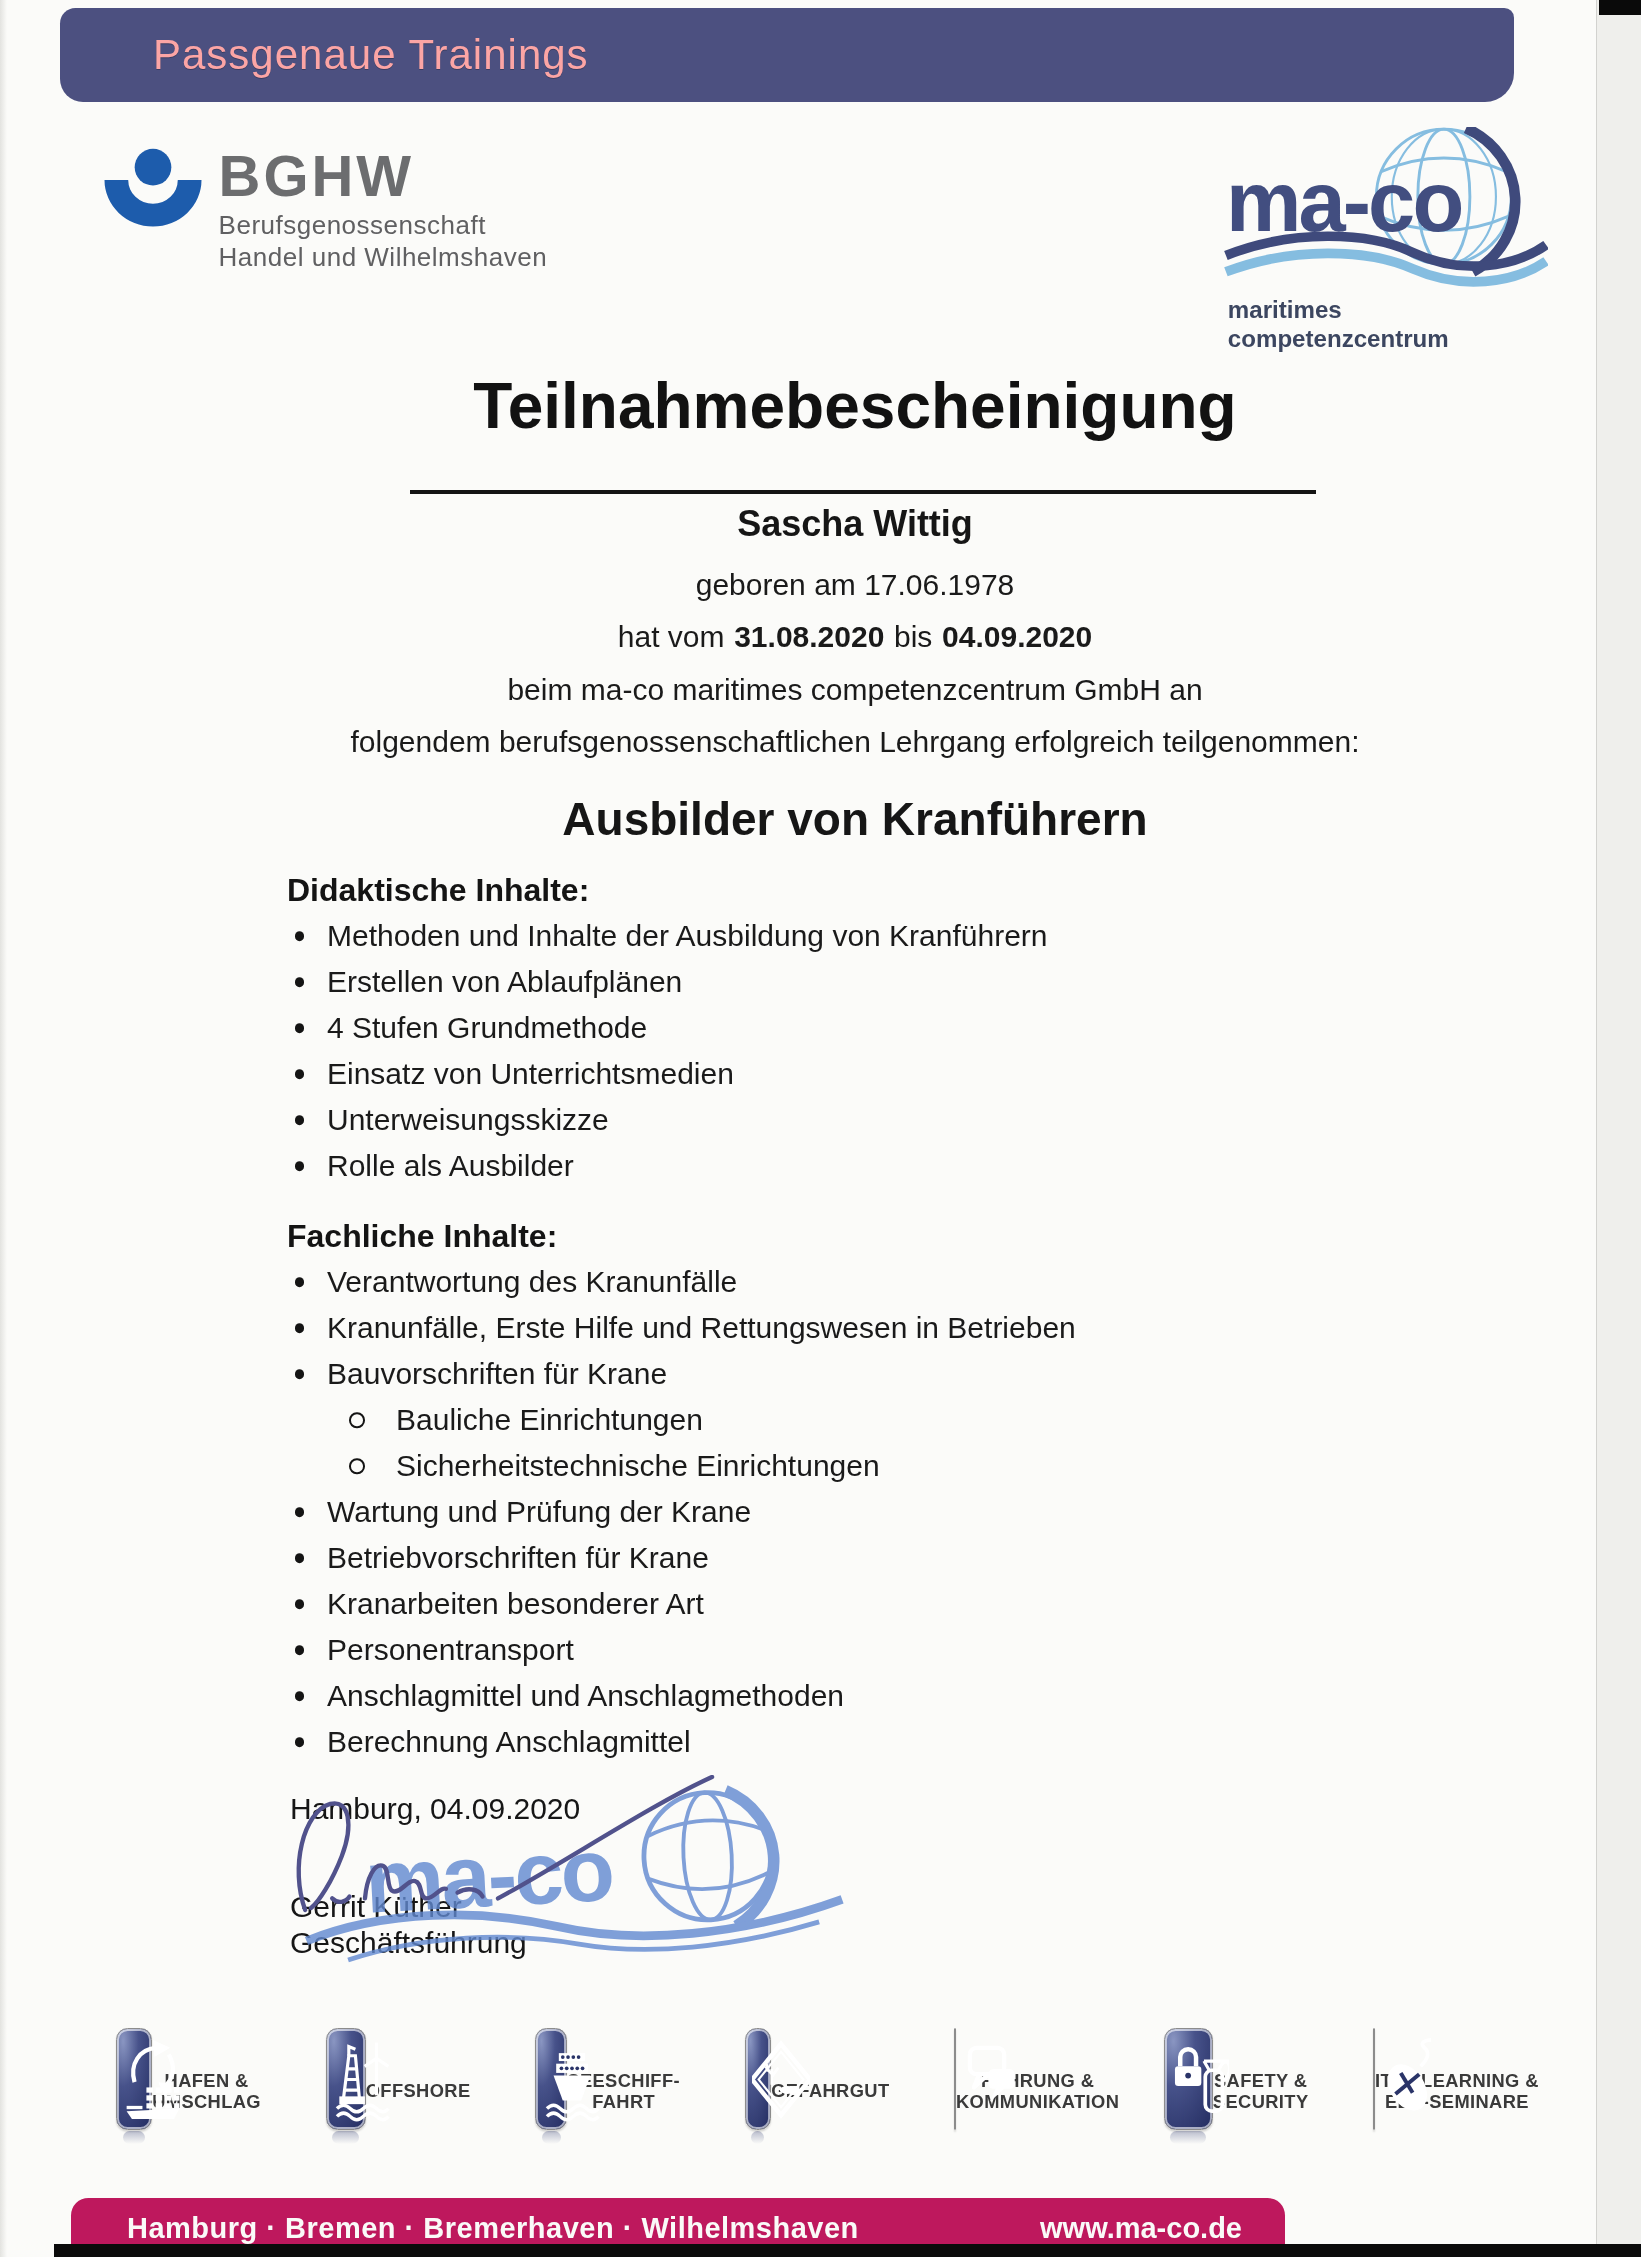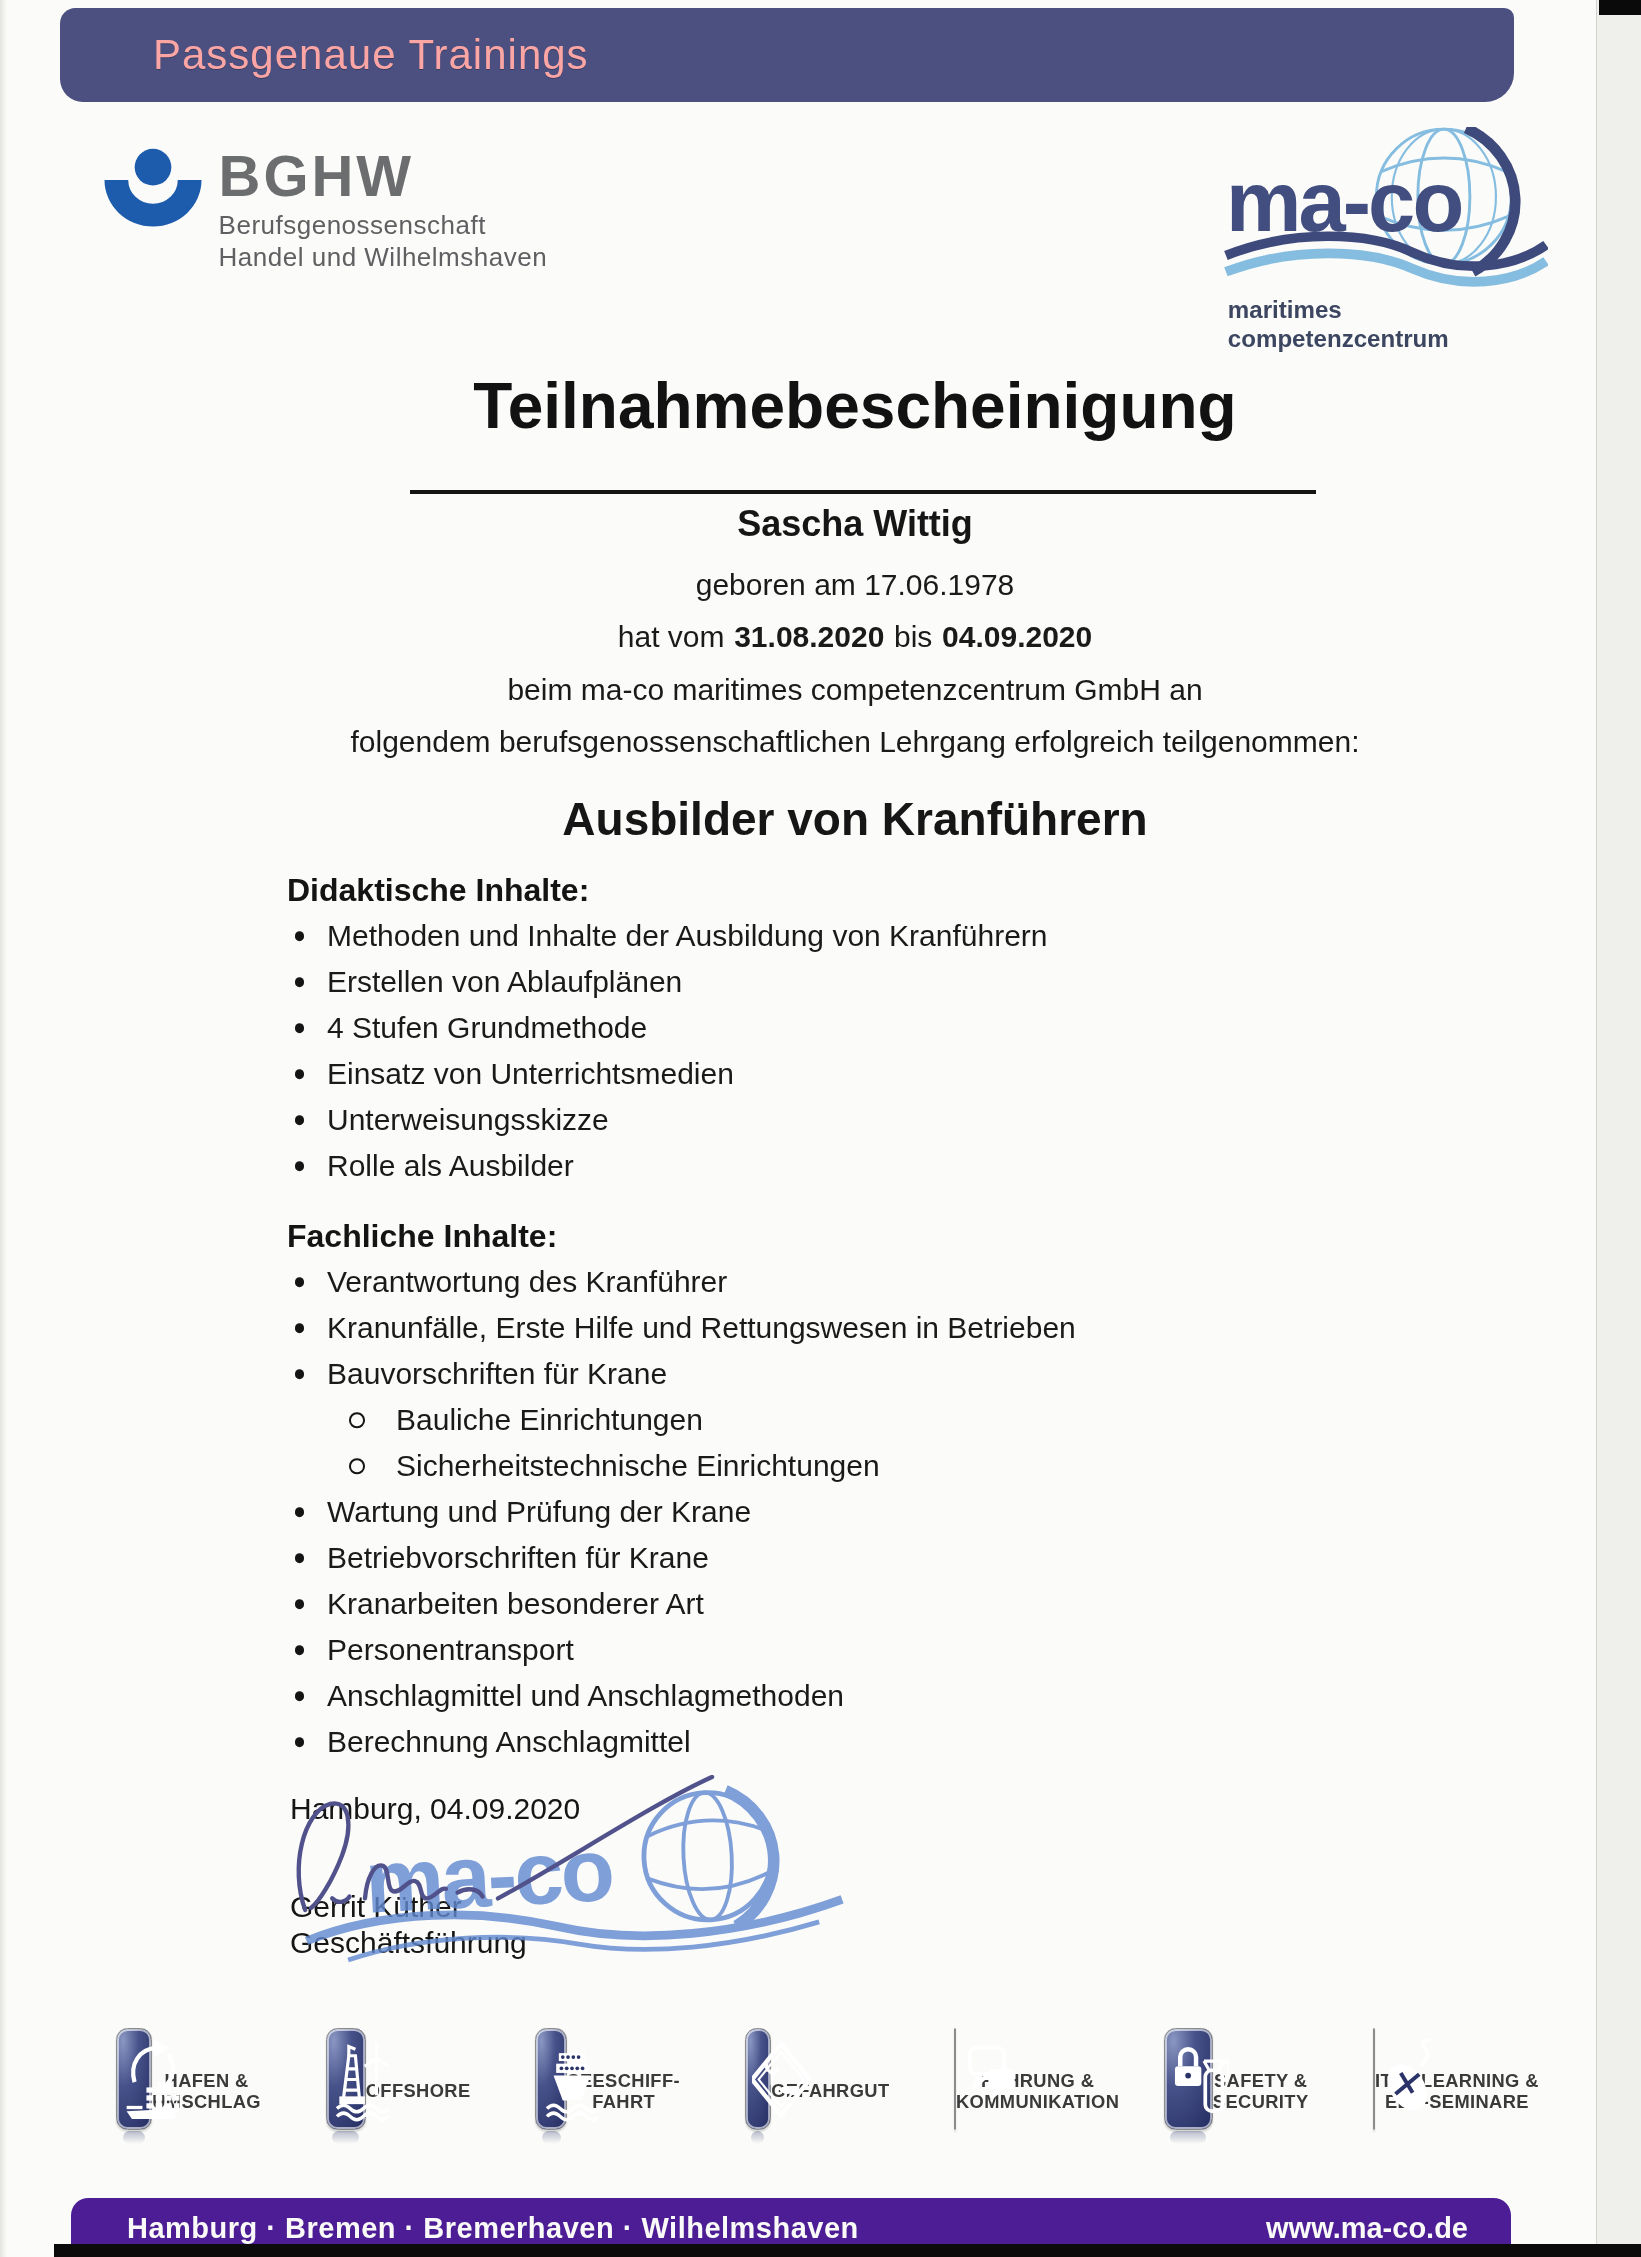--- a/index.html
+++ b/index.html
@@ -88,21 +88,21 @@
     background:linear-gradient(180deg,rgba(62,72,122,.35),rgba(62,72,122,0));
   }
   .badge svg{position:absolute;left:6.8px;top:4.8px;}
   .cat-label{
     margin-top:23px;font-size:18.3px;font-weight:700;color:#3a3a3a;text-align:center;
     line-height:21px;letter-spacing:0.4px;white-space:pre;
   }
 
   
   .bottombar{
-    left:71px;top:2198px;width:1440px;height:60px;background:#4c1d95;border-radius:17.4px 17.4px 0 0;
+    left:71px;top:2198px;width:1214px;height:60px;background:#be185d;border-radius:17.4px 17.4px 0 0;
     display:flex;align-items:center;justify-content:space-between;
   }
   .bottombar .locations{margin-left:56px;color:#fafaf8;font-size:29px;font-weight:700;letter-spacing:0.5px;}
   .bottombar .website{margin-right:43px;color:#fafaf8;font-size:29px;font-weight:700;}
 </style>
 </head>
 <body>
 
 <div class="abs scan-edge-right"></div>
 <div class="abs scan-edge-left"></div>
@@ -170,21 +170,21 @@
     <li class="li-l1">Methoden und Inhalte der Ausbildung von Kranführern</li>
     <li class="li-l1">Erstellen von Ablaufplänen</li>
     <li class="li-l1">4 Stufen Grundmethode</li>
     <li class="li-l1">Einsatz von Unterrichtsmedien</li>
     <li class="li-l1">Unterweisungsskizze</li>
     <li class="li-l1">Rolle als Ausbilder</li>
   </ul>
 
 <div class="abs sec-heading sec2-heading">Fachliche Inhalte:</div>
 <ul class="abs content-list list2">
-    <li class="li-l1">Verantwortung des Kranführer</li>
+    <li class="li-l1">Verantwortung des Kranunfälle</li>
     <li class="li-l1">Kranunfälle, Erste Hilfe und Rettungswesen in Betrieben</li>
     <li class="li-l1">Bauvorschriften für Krane</li>
     <li class="li-l2">Bauliche Einrichtungen</li>
     <li class="li-l2">Sicherheitstechnische Einrichtungen</li>
     <li class="li-l1">Wartung und Prüfung der Krane</li>
     <li class="li-l1">Betriebvorschriften für Krane</li>
     <li class="li-l1">Kranarbeiten besonderer Art</li>
     <li class="li-l1">Personentransport</li>
     <li class="li-l1">Anschlagmittel und Anschlagmethoden</li>
     <li class="li-l1">Berechnung Anschlagmittel</li>

